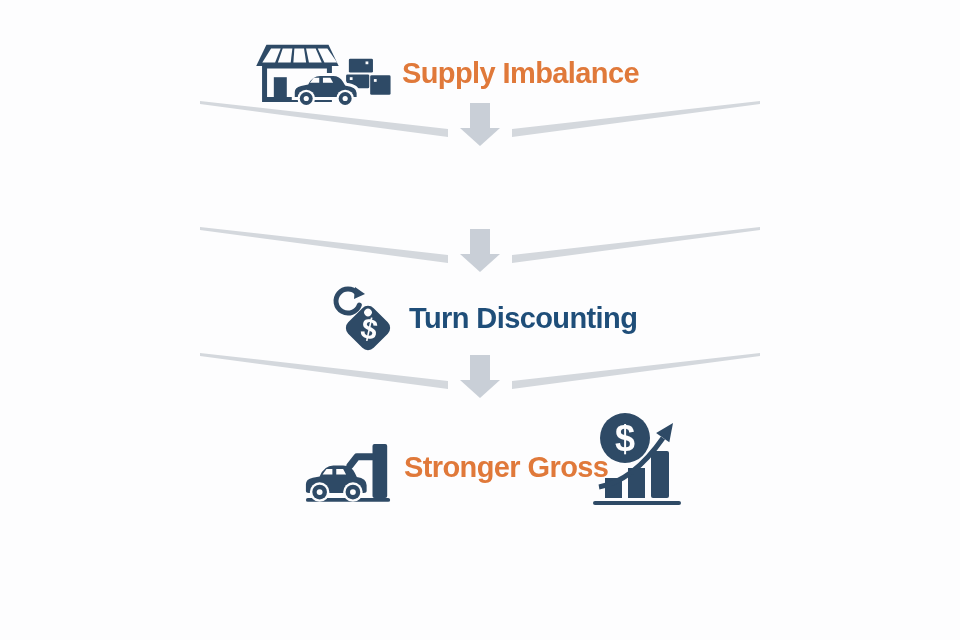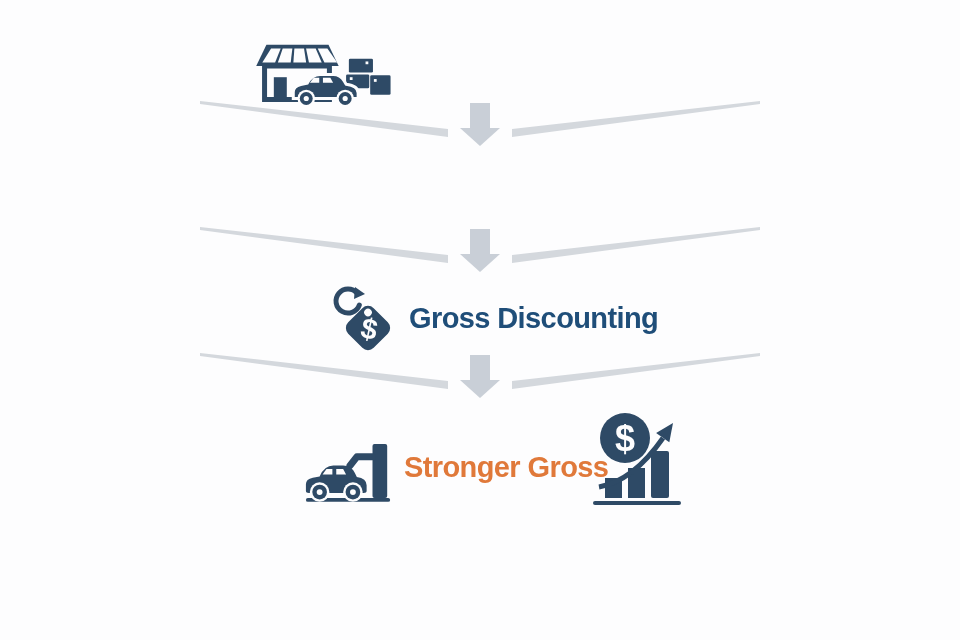--- a/index.html
+++ b/index.html
@@ -46,20 +46,21 @@
       <path stroke="#fdfdfe" stroke-width="3" d="M44,61 L44,54 Q44,48 52,46 L59,44.5 Q64,35 73,35 L87,35 Q95,35 99,42 L101,45.5 Q114,47 114,55 L114,61 Z"></path>
       <polygon fill="#fdfdfe" points="66,38.5 72,38.5 72,44 62,44"></polygon>
       <polygon fill="#fdfdfe" points="76,38.5 84,38.5 87,44 76,44"></polygon>
       <circle cx="58" cy="61" r="9.5" fill="#fdfdfe"></circle>
       <circle cx="100" cy="61" r="9.5" fill="#fdfdfe"></circle>
       <circle cx="58" cy="61" r="7"></circle>
       <circle cx="100" cy="61" r="7"></circle>
       <circle cx="58" cy="61" r="2.8" fill="#fdfdfe"></circle>
       <circle cx="100" cy="61" r="2.8" fill="#fdfdfe"></circle>
     </svg>
+    <div class="step-label label-orange abs" style="left:402px;top:57px;">Supply Imbalance</div>
   </div>
 
   <svg class="abs" style="left:200px;top:101px;" width="560" height="46" viewBox="0 0 560 46">
     <polygon fill="#d4d8dd" points="0,0 248,28 248,36 0,3"></polygon>
     <polygon fill="#d4d8dd" points="560,0 312,28 312,36 560,3"></polygon>
     <g fill="#c9cfd7">
       <rect x="270" y="2" width="20" height="26"></rect>
       <polygon points="260,27 300,27 280,45"></polygon>
     </g>
   </svg>
@@ -77,21 +78,21 @@
   <div class="abs" style="left:0;top:276px;width:960px;height:90px;">
     <svg class="icon abs" style="left:330px;top:10px;" width="72" height="72" viewBox="0 0 72 72">
       <path d="M27.2,7.3 A12,12 0 1 0 29.3,19.1" fill="none" stroke="#2e4a66" stroke-width="5" stroke-linecap="round"></path>
       <polygon points="25,1 35,8 24,13" fill="#2e4a66"></polygon>
       <g transform="rotate(45 38 42)">
         <rect x="20" y="24" width="36" height="36" rx="8" fill="#2e4a66"></rect>
         <circle cx="27" cy="31" r="3.8" fill="#fdfdfe"></circle>
       </g>
       <text x="39" y="53" text-anchor="middle" font-family="Liberation Sans, sans-serif" font-size="29" font-weight="bold" fill="#fdfdfe" transform="rotate(12 39 44)">$</text>
     </svg>
-    <div class="step-label label-navy abs" style="left:409px;top:26px;">Gross Discounting</div>
+    <div class="step-label label-navy abs" style="left:409px;top:26px;">Turn Discounting</div>
   </div>
 
   <svg class="abs" style="left:200px;top:353px;" width="560" height="46" viewBox="0 0 560 46">
     <polygon fill="#d4d8dd" points="0,0 248,28 248,36 0,3"></polygon>
     <polygon fill="#d4d8dd" points="560,0 312,28 312,36 560,3"></polygon>
     <g fill="#c9cfd7">
       <rect x="270" y="2" width="20" height="26"></rect>
       <polygon points="260,27 300,27 280,45"></polygon>
     </g>
   </svg>

